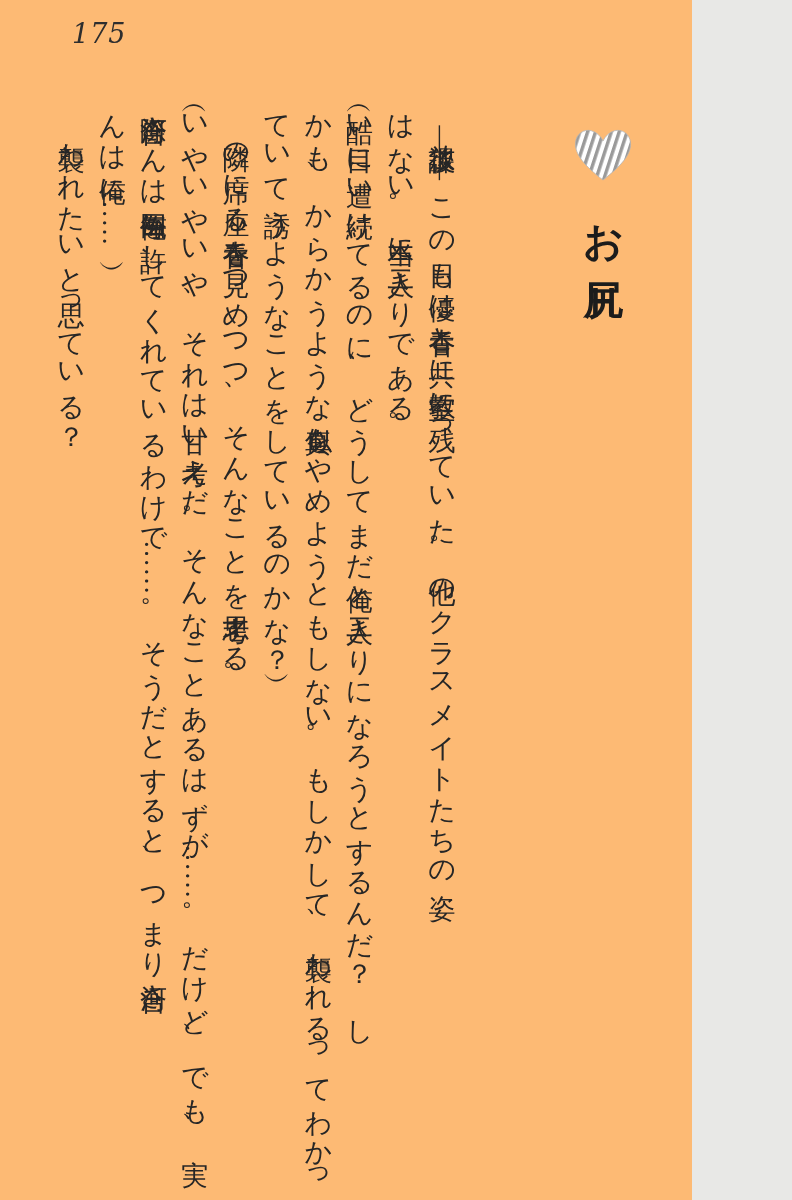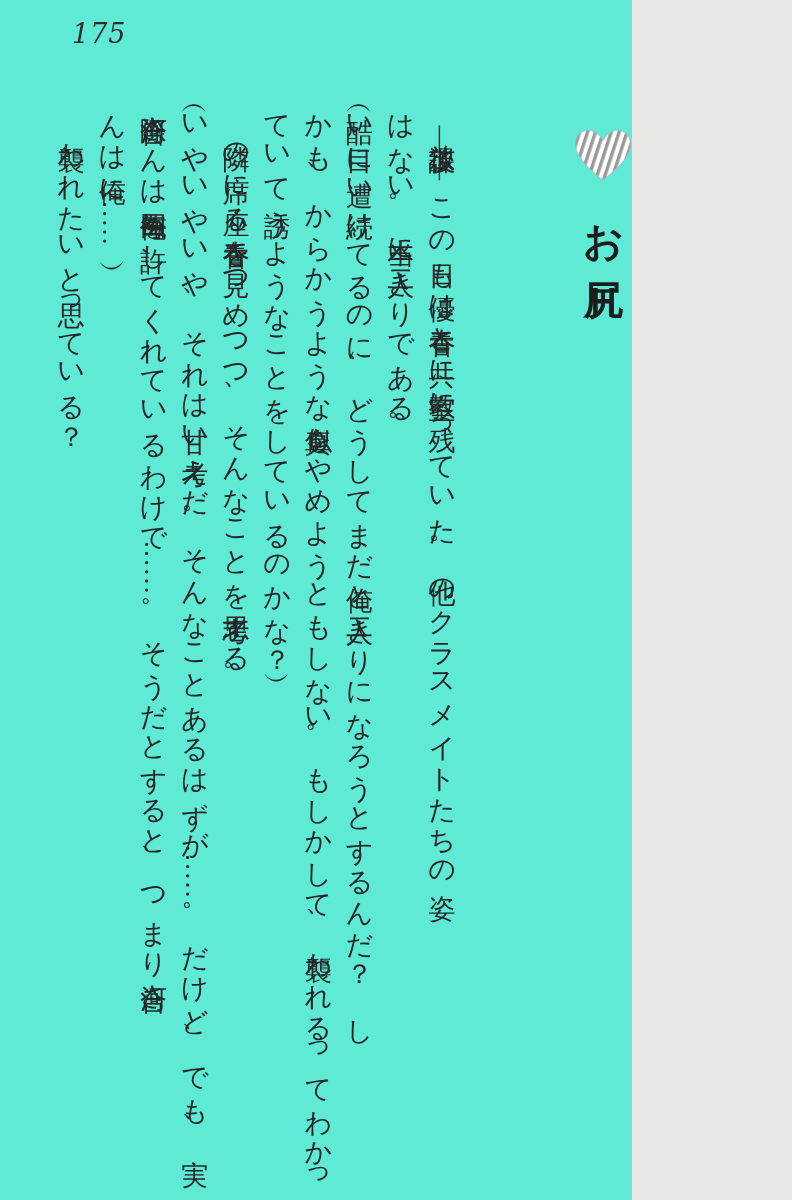--- a/index.html
+++ b/index.html
@@ -3,23 +3,23 @@
 <meta charset="utf-8">
 <style>
   html, body {
     margin: 0;
     padding: 0;
     background: #e8e8e6;
     font-family: "Liberation Serif", "DejaVu Serif", serif;
   }
   .page {
     position: relative;
-    width: 632px;
+    width: 692px;
     height: 1200px;
-    background: #5eead4;
+    background: #fdba74;
     overflow: hidden;
     color: #242424;
   }
   .page-number {
     position: absolute;
     left: 72px;
     top: 18px;
     font-size: 27px;
     font-style: italic;
     letter-spacing: 1px;

